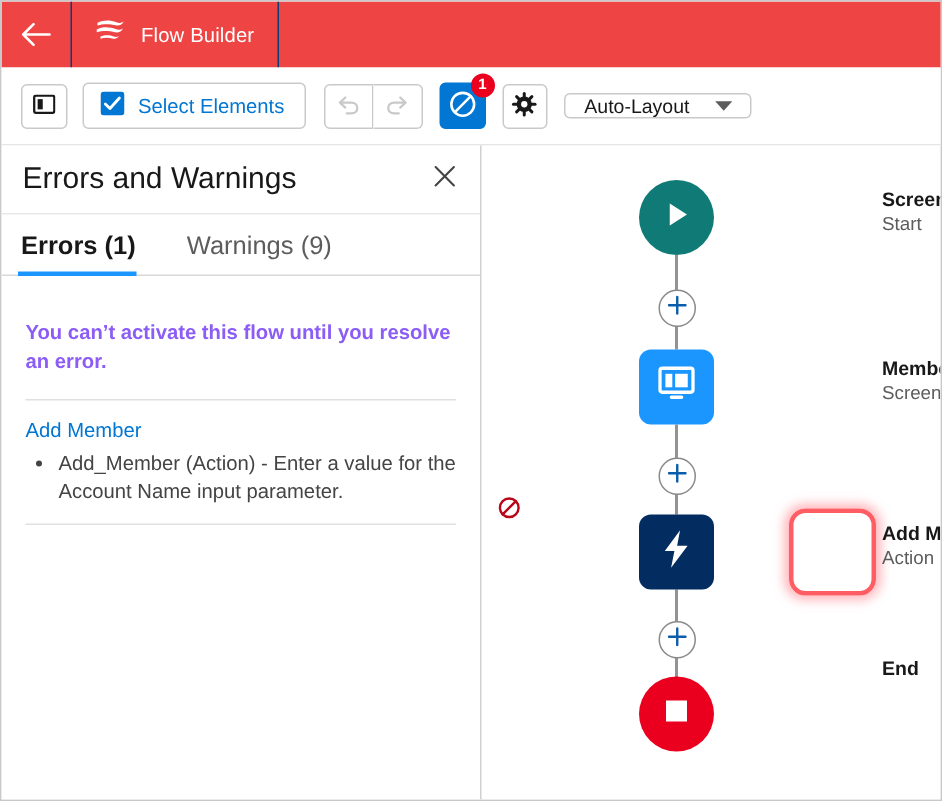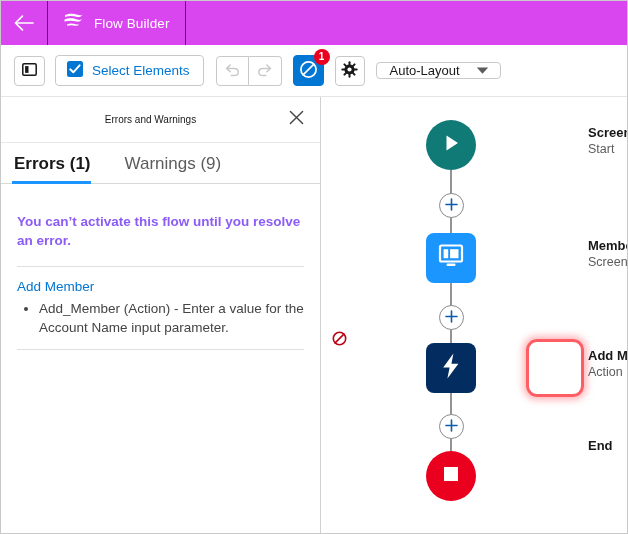--- a/index.html
+++ b/index.html
@@ -20,21 +20,21 @@
     border: 1px solid #c9c9c9;
     box-sizing: border-box;
   }
 
   
   .global-header {
     position: absolute;
     left: 0; top: 0;
     width: 628px;
     height: 44px;
-    background: #d946ef;
+    background: #ef4444;
     display: flex;
     align-items: stretch;
     box-sizing: border-box;
   }
   .gh-cell {
     display: flex;
     align-items: center;
     box-sizing: border-box;
   }
   .gh-back {
@@ -159,24 +159,23 @@
   }
   .panel-head {
     height: 46px;
     display: flex;
     align-items: center;
     padding: 0 14px;
     border-bottom: 1px solid #e8e8e8;
     box-sizing: border-box;
   }
   .panel-title {
-    font-size: 10px;
+    font-size: 20px;
     color: #181818;
     flex: 1;
-    text-align: center;
   }
   .panel-close {
     width: 20px; height: 20px;
     display: flex; align-items: center; justify-content: center;
     cursor: pointer;
   }
   .tabs {
     display: flex;
     align-items: flex-end;
     height: 41px;

